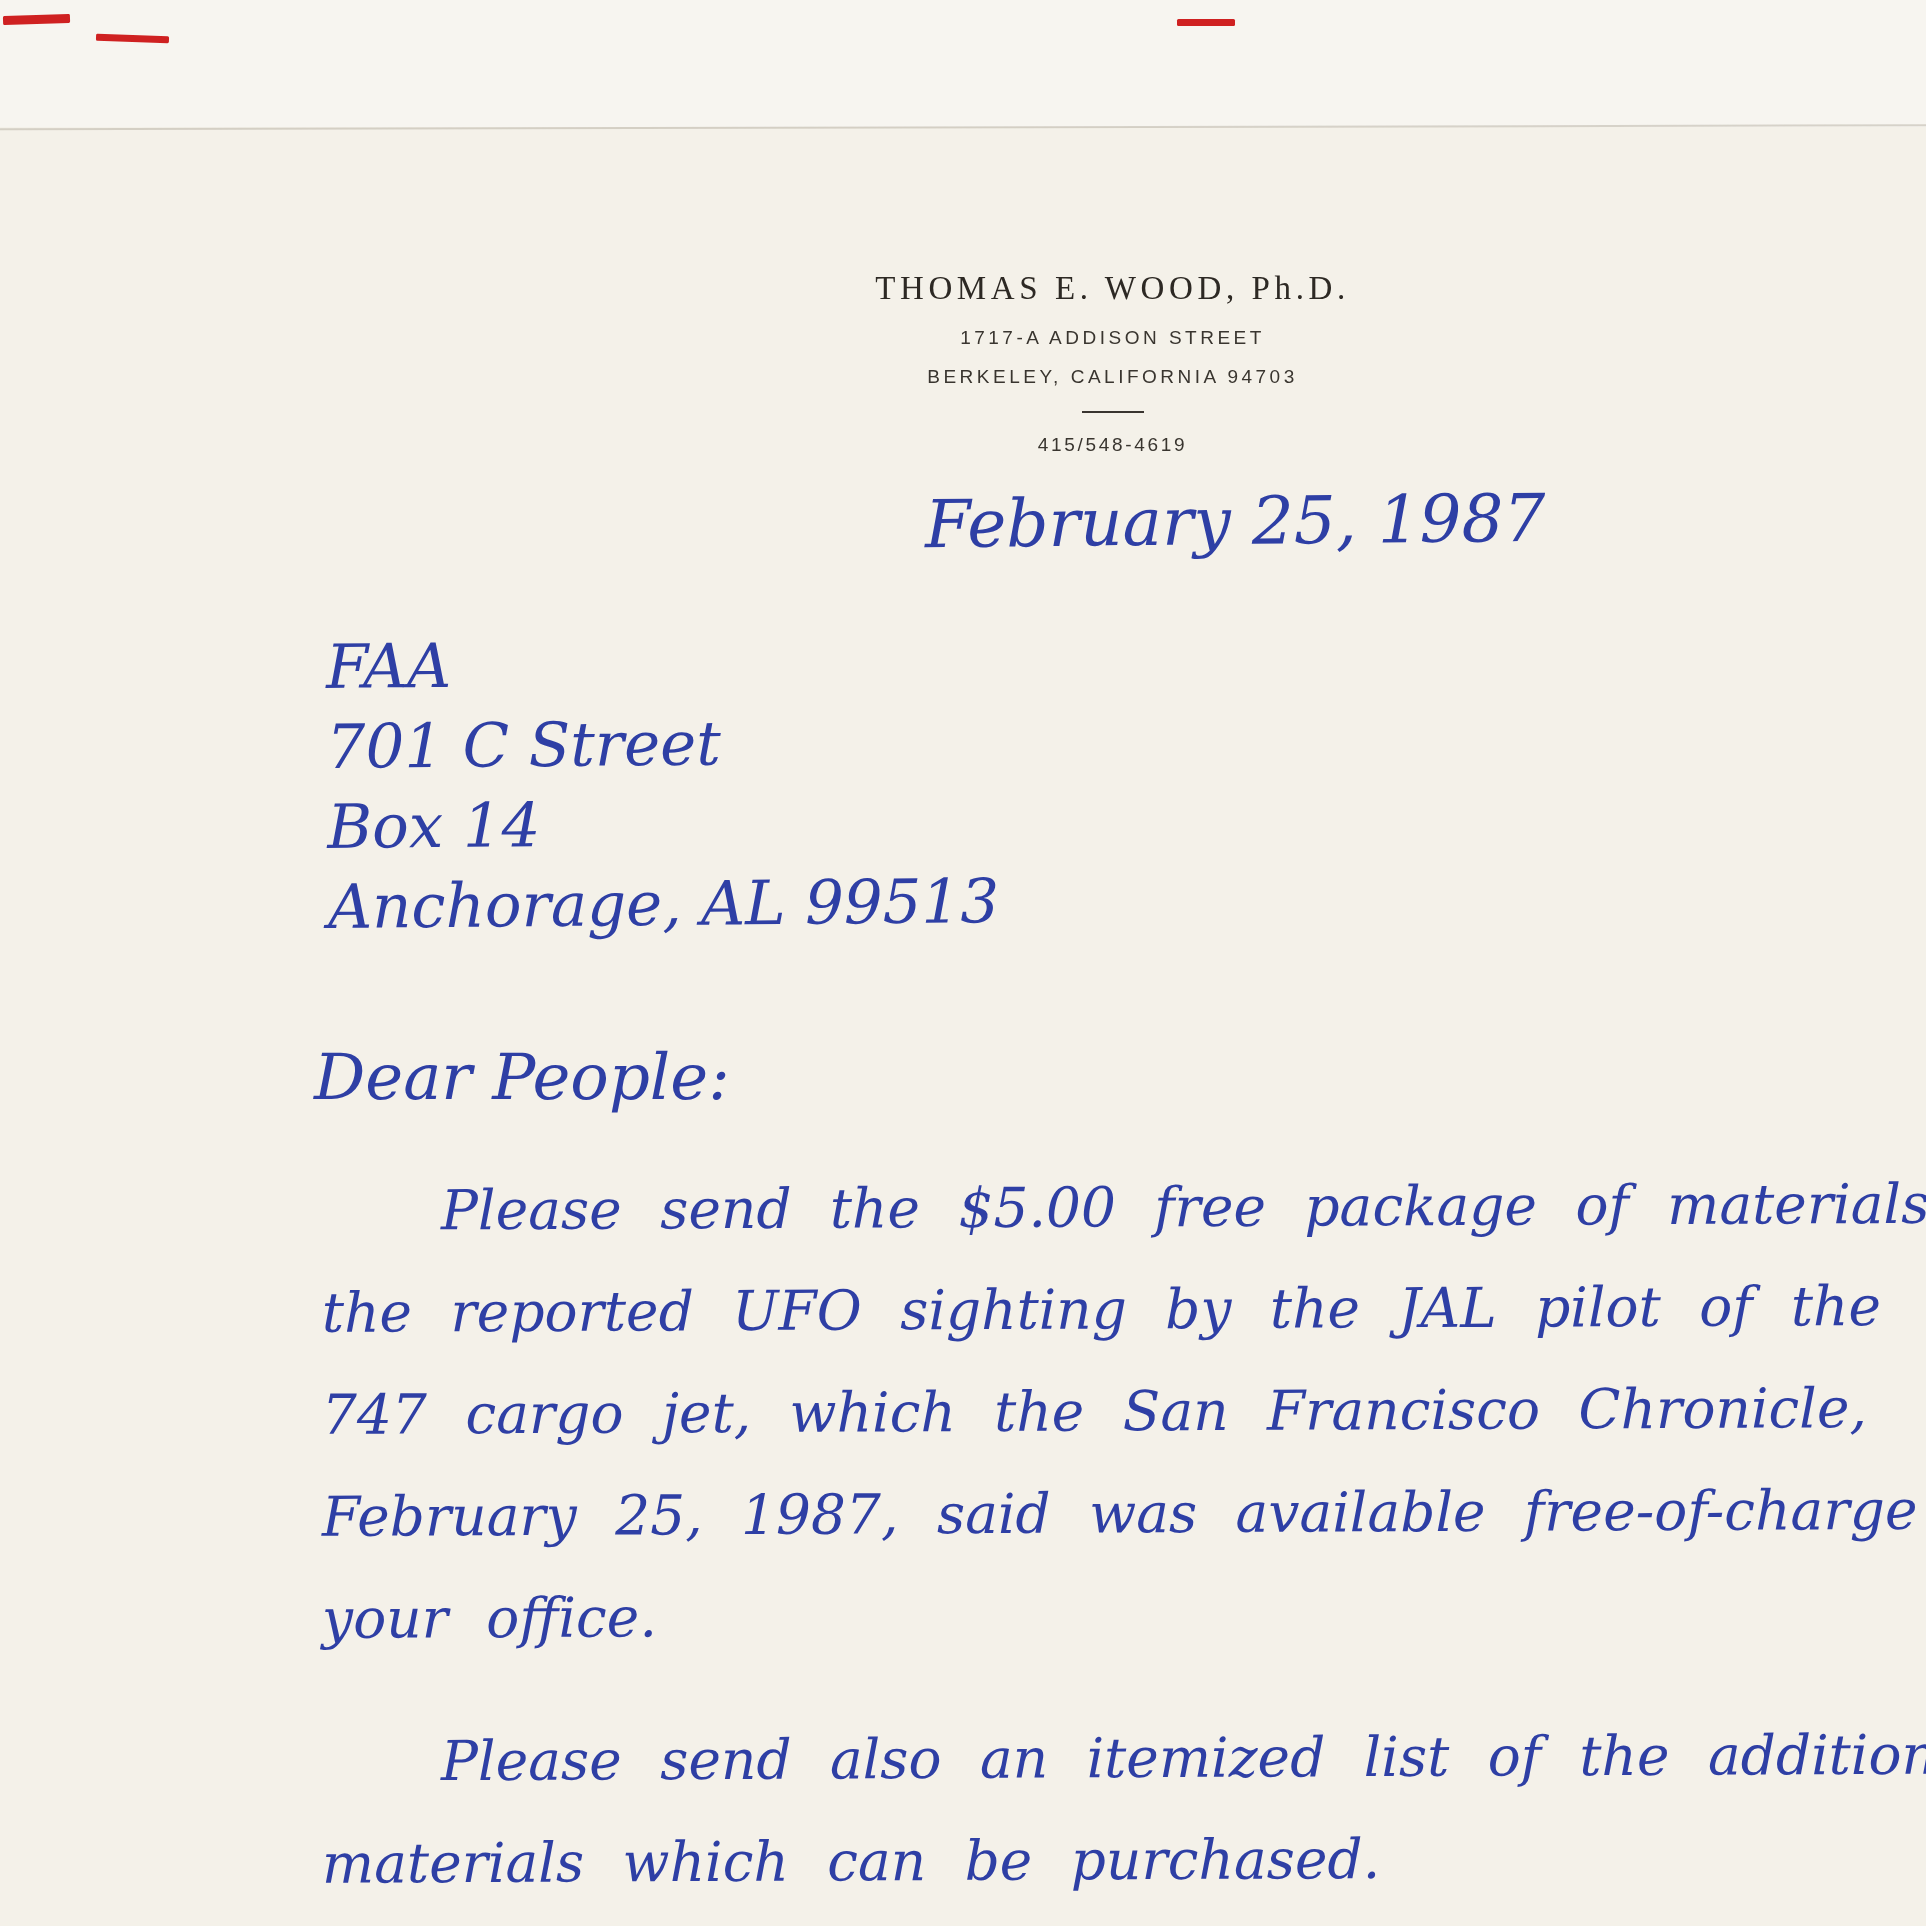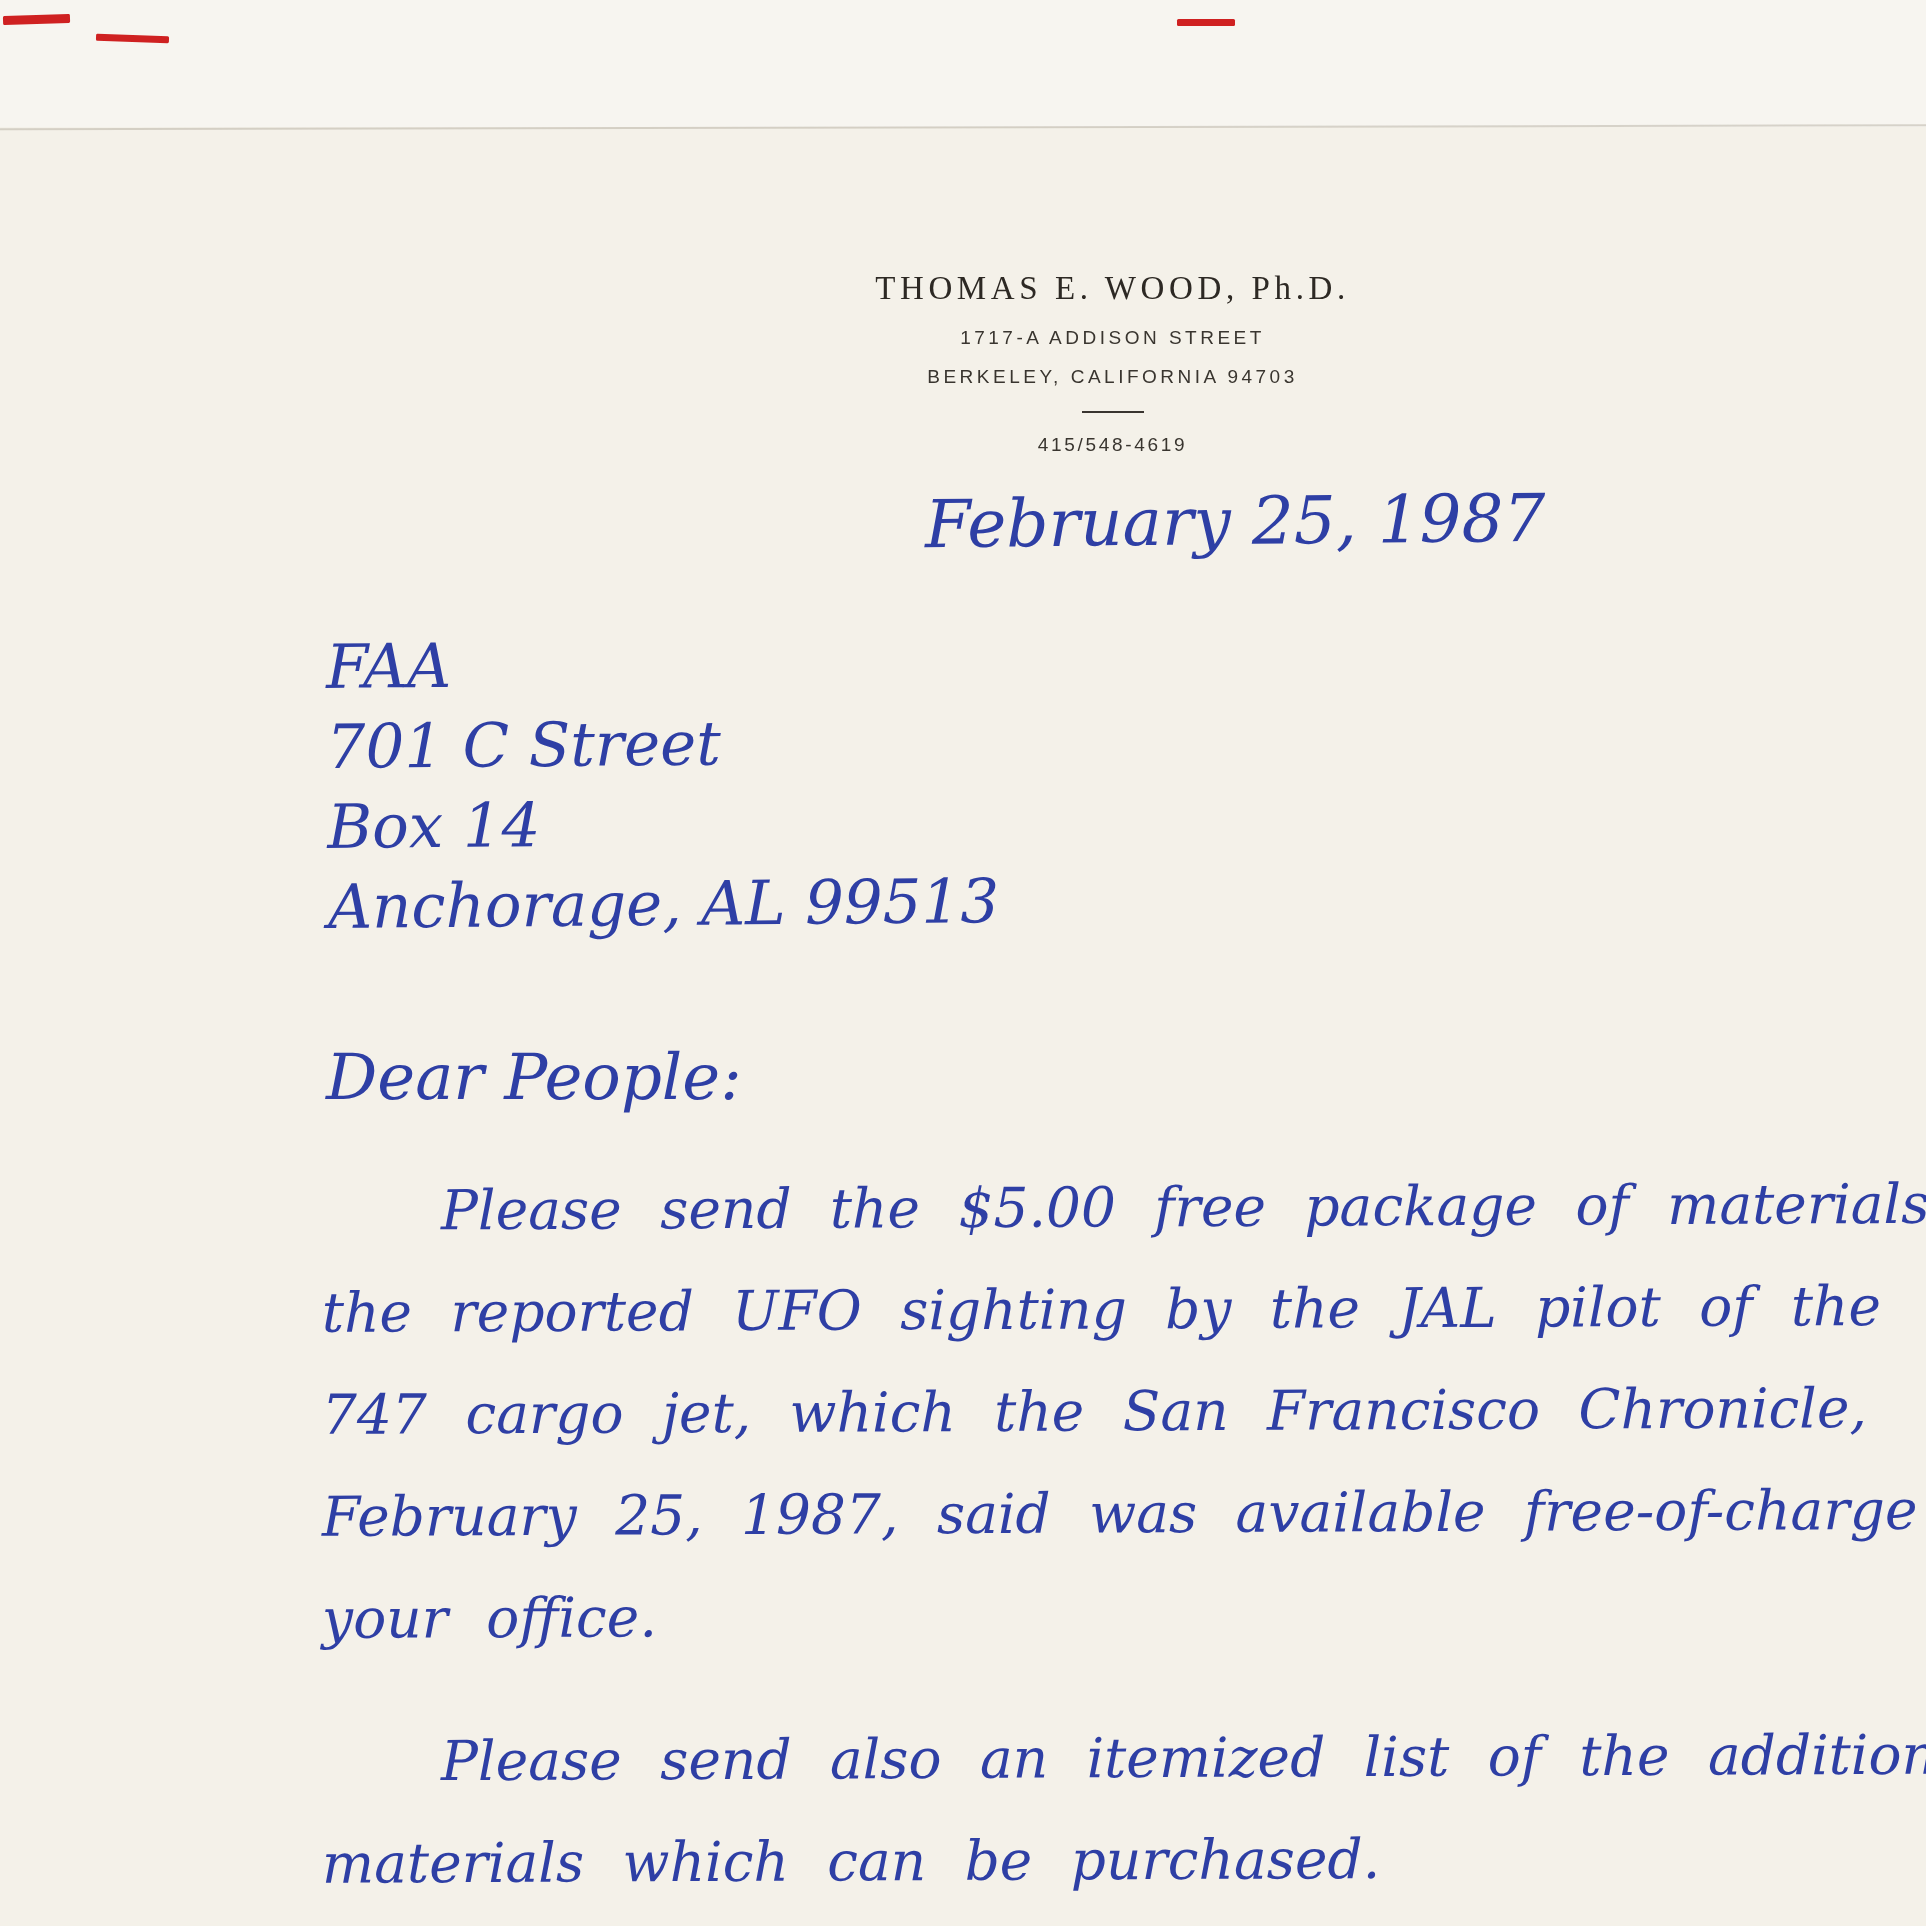--- a/index.html
+++ b/index.html
@@ -82,21 +82,21 @@
     position: absolute;
     left: 327px; top: 624px;
     font-family: "DejaVu Serif", serif;
     font-style: italic;
     color: #2e3fa5;
     font-size: 61px;
     line-height: 80px;
     transform: rotate(-0.5deg);
   }
   .salutation {
-    left: 326px; top: 1040px;
+    left: 314px; top: 1040px;
     font-size: 64px;
   }
   .body-block {
     position: absolute;
     left: 322px;
     font-family: "DejaVu Serif", serif;
     font-style: italic;
     color: #2e3fa5;
     font-size: 55px;
     line-height: 102px;

